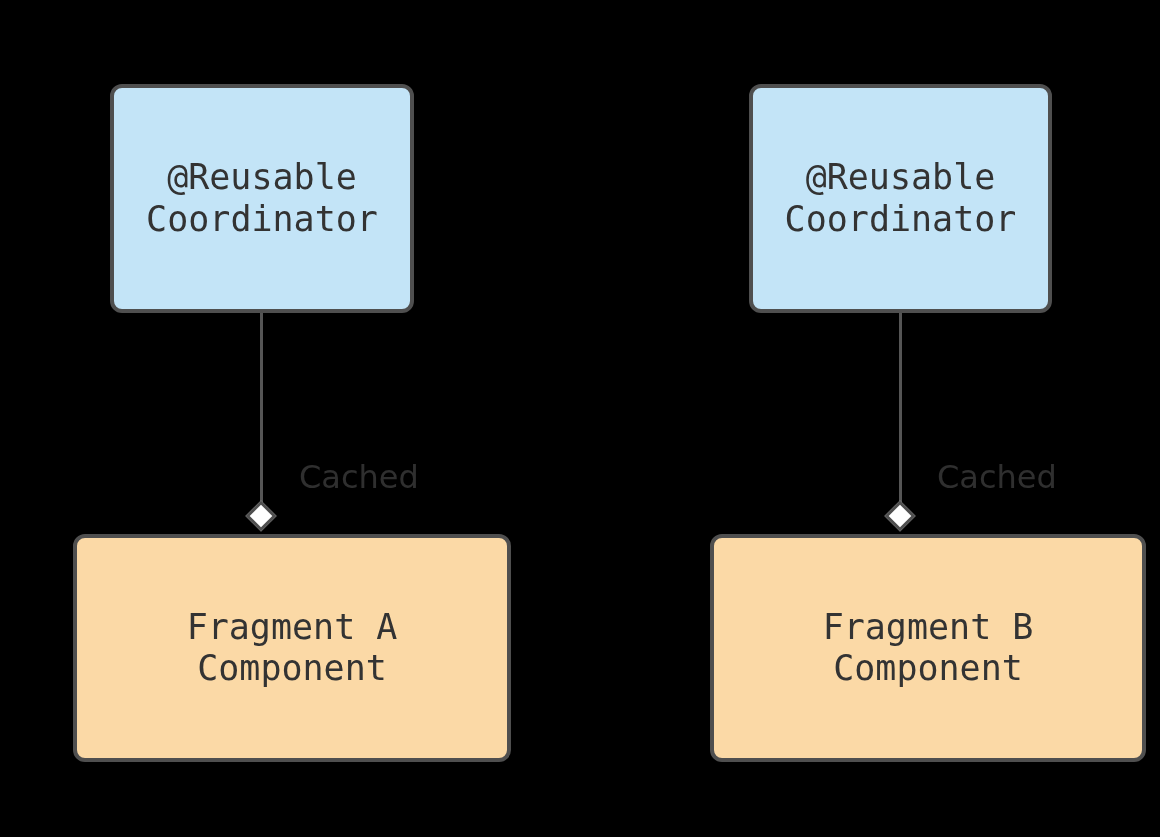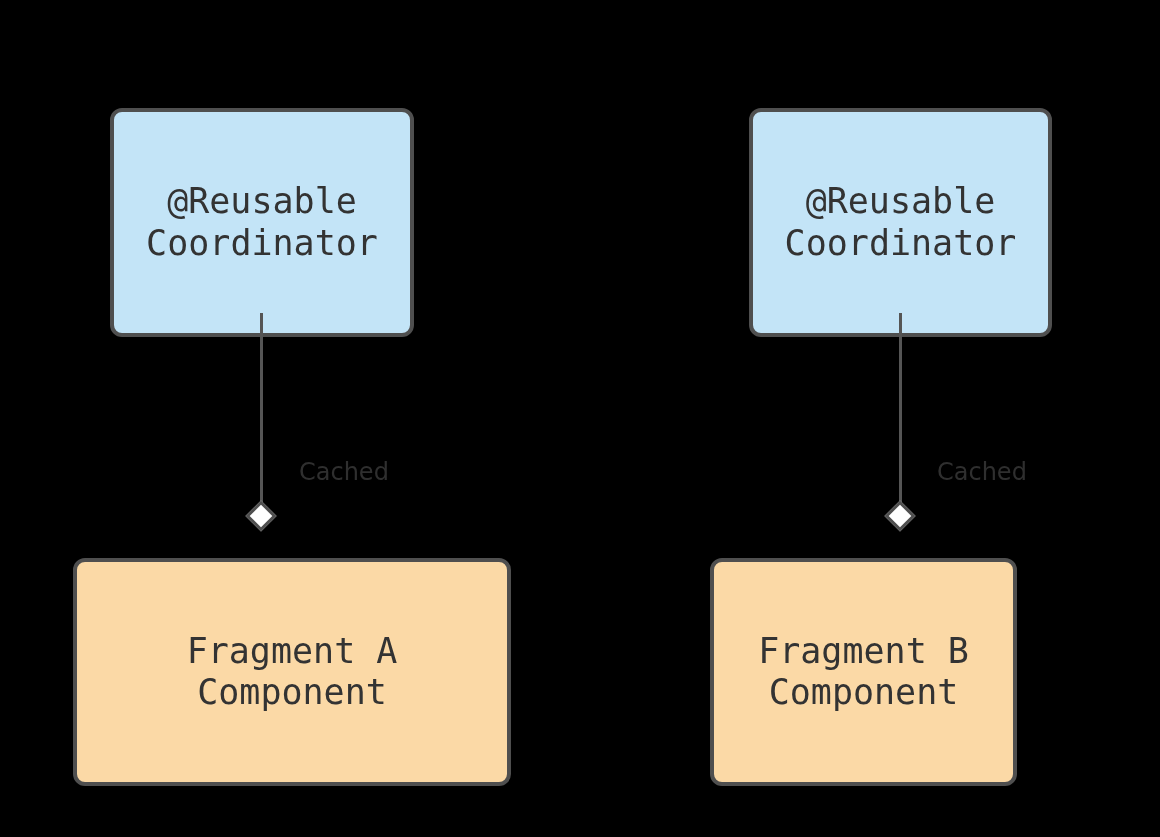--- a/index.html
+++ b/index.html
@@ -21,41 +21,40 @@
   }
   .node {
     position: absolute;
     box-sizing: border-box;
     border: 4px solid #4f4f4f;
     border-radius: 12px;
     display: flex;
     align-items: center;
     justify-content: center;
     text-align: center;
-    margin-top: 24px;
   }
   .node-label {
     font-family: "DejaVu Sans Mono", "Liberation Mono", monospace;
     font-size: 35px;
     line-height: 1.18;
     color: #333333;
     white-space: pre-line;
     letter-spacing: 0px;
   }
   .node-coordinator {
     background: #c3e4f7;
   }
   .node-component {
     background: #fbd9a6;
   }
   
   #node-coordinator-a { left: 110px; top: 84px;  width: 304px; height: 229px; }
   #node-coordinator-b { left: 749px; top: 84px;  width: 303px; height: 229px; }
   #node-component-a   { left: 73px;  top: 534px; width: 438px; height: 228px; }
-  #node-component-b   { left: 710px; top: 534px; width: 307px; height: 228px; }
+  #node-component-b   { left: 710px; top: 534px; width: 436px; height: 228px; }
 
   .edge-line {
     position: absolute;
     width: 3px;
     background: #555555;
   }
   #edge-line-a { left: 260px; top: 313px; height: 195px; }
   #edge-line-b { left: 899px; top: 313px; height: 195px; }
 
   .edge-diamond {
@@ -66,21 +65,21 @@
     border: 3px solid #4f4f4f;
     box-sizing: border-box;
     transform: rotate(45deg);
   }
   #edge-diamond-a { left: 250px; top: 505px; }
   #edge-diamond-b { left: 889px; top: 505px; }
 
   .edge-label {
     position: absolute;
     font-family: "DejaVu Sans", "Liberation Sans", sans-serif;
-    font-size: 24px;
+    font-size: 32px;
     color: #2f2f2f;
     white-space: nowrap;
   }
   #edge-label-a { left: 299px; top: 458px; }
   #edge-label-b { left: 937px; top: 458px; }
 </style>
 </head>
 <body>
 
 <div id="diagram-canvas">

